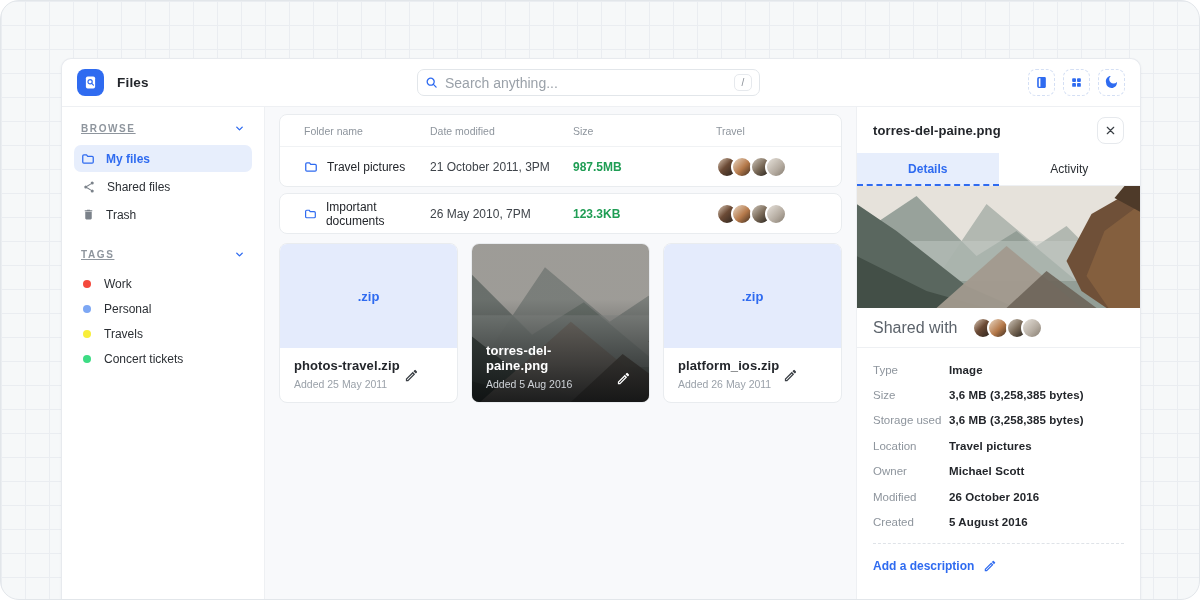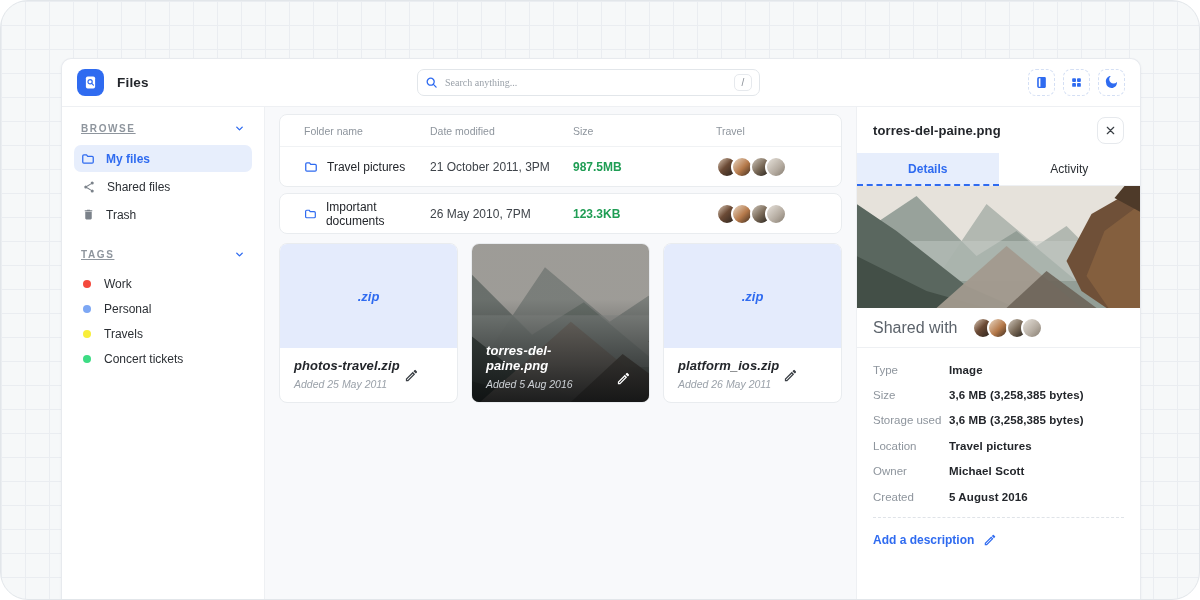--- a/index.html
+++ b/index.html
@@ -1,20 +1,20 @@
 <!DOCTYPE html>
 <html><head>
 <meta charset="utf-8">
 <style>
   * { margin:0; padding:0; box-sizing:border-box; }
   body { font-family:"Liberation Sans", sans-serif; background:#fff; }
 
   .screen {
     position:relative; width:1200px; height:600px; overflow:hidden;
-    border:1px solid #e2e6ea; border-radius:28px;
+    border:1px solid #e2e6ea; border-radius:19px;
     background-color:#f6f8f9;
     background-image:
       linear-gradient(#eaedf1 1px, transparent 1px),
       linear-gradient(90deg, #eaedf1 1px, transparent 1px);
     background-size:24px 24px;
   }
 
   .app {
     position:absolute; left:60px; top:57px; width:1080px; height:543px;
     background:#fff; border:1px solid #e7eaee; border-bottom:none;
@@ -24,21 +24,21 @@
 
   
   .header { height:48px; flex:0 0 48px; display:flex; align-items:center; padding:0 15px; border-bottom:1px solid #eef0f3; position:relative; }
   .logo { width:27px; height:27px; border-radius:8px; background:#2f6bf0; display:flex; align-items:center; justify-content:center; margin-right:13px; }
   .app-title { font-size:13.5px; font-weight:bold; color:#23262b; letter-spacing:.2px; }
   .search {
     position:absolute; left:355px; width:343px; height:27px;
     border:1px solid #e2e6ea; border-radius:7px; background:#fff;
     display:flex; align-items:center; padding:0 7px; gap:7px;
   }
-  .search input { border:none; outline:none; flex:1; font-size:10px; color:#3a3f45; font-family:Liberation Serif, serif; background:transparent; }
+  .search input { border:none; outline:none; flex:1; font-size:14px; color:#3a3f45; font-family:Liberation Sans, sans-serif; background:transparent; }
   .search input::placeholder { color:#9aa1a9; }
   .shortcut-badge { border:1px solid #e6e9ed; border-radius:5px; min-width:18px; height:17px; font-size:10px; color:#8a9097; display:flex; align-items:center; justify-content:center; padding:0 5px; }
   .header-actions { margin-left:auto; display:flex; gap:8px; }
   .icon-btn { width:27px; height:27px; border:1px dashed #d4dff4; border-radius:8px; background:#fff; display:flex; align-items:center; justify-content:center; cursor:pointer; }
 
   
   .body { flex:1; display:flex; min-height:0; }
 
   
   .sidebar { width:203px; flex:0 0 203px; background:#fff; border-right:1px solid #eef0f3; padding:16px 12px; }
@@ -66,21 +66,21 @@
   .avatar-stack { display:flex; align-items:center; }
   .avatar { width:22px; height:22px; border-radius:50%; border:2px solid #fff; flex:0 0 auto; }
   .avatar + .avatar { margin-left:-7px; }
   .avatar.a3 { margin-left:-3px; }
   .av1 { background:linear-gradient(135deg,#dcc9b6 0%,#6b4a35 45%,#27211c 100%); }
   .av2 { background:linear-gradient(135deg,#ead9c6 0%,#b5794a 55%,#3c2c20 100%); }
   .av3 { background:linear-gradient(135deg,#d0c8bd 0%,#7a6a58 50%,#221d18 100%); }
   .av4 { background:linear-gradient(135deg,#e8e3dc 0%,#b4aba0 60%,#857c70 100%); }
 
   
-  .cards-row { display:grid; grid-template-columns:1fr 1fr 1fr; gap:13px; margin-top:9px;font-style:italic; }
+  .cards-row { display:grid; grid-template-columns:1fr 1fr 1fr; gap:13px; margin-top:9px; }
   .file-card { height:160px; border-radius:8px; border:1px solid #e9ecef; overflow:hidden; background:#fff; cursor:pointer; position:relative; }
   .zip-top { height:104px; background:#e4ebfc; display:flex; align-items:center; justify-content:center; }
   .zip-label { color:#2f6bf0; font-weight:bold; font-size:13px; }
   .card-caption { padding:10px 14px 0; display:flex; align-items:flex-start; justify-content:flex-start; }
   .card-name { font-size:13px; font-weight:bold; color:#23262b; margin-bottom:5px; letter-spacing:.1px; }
   .card-added { font-size:10.5px; color:#9aa1a9; }
   .edit-btn { background:none; border:none; cursor:pointer; color:#3a3f45; padding:4px; margin-top:6px; }
   .img-card .mountain-svg { position:absolute; inset:0; width:100%; height:100%; filter:brightness(.72) saturate(.9); }
   .img-overlay { position:absolute; inset:0; background:linear-gradient(180deg, rgba(18,20,22,.05) 35%, rgba(12,14,16,.55) 78%, rgba(8,10,12,.8) 100%); }
   .img-caption { position:absolute; left:0; right:0; bottom:0; padding:10px 14px 12px; display:flex; align-items:flex-end; justify-content:space-between; }
@@ -383,20 +383,24 @@
           </div>
           <div class="detail-row">
             <span class="detail-label">Location</span>
             <span class="detail-value">Travel pictures</span>
           </div>
           <div class="detail-row">
             <span class="detail-label">Owner</span>
             <span class="detail-value">Michael Scott</span>
           </div>
           <div class="detail-row">
+            <span class="detail-label">Modified</span>
+            <span class="detail-value">26 October 2016</span>
+          </div>
+          <div class="detail-row">
             <span class="detail-label">Created</span>
             <span class="detail-value">5 August 2016</span>
           </div>
         </div>
 
         <div class="add-desc">
           <span>Add a description</span>
           <svg width="14" height="14" viewBox="0 0 24 24" fill="#2f6bf0">
               <path d="M14.06 9.02l.92.92L5.92 19H5v-.92l9.06-9.06M17.66 3c-.25 0-.51.1-.7.29l-1.83 1.83 3.75 3.75 1.83-1.83c.39-.39.39-1.02 0-1.41l-2.34-2.34a.98.98 0 0 0-.71-.29zm-3.6 3.19L3 17.25V21h3.75L17.81 9.94l-3.75-3.75z"></path>
             </svg>

